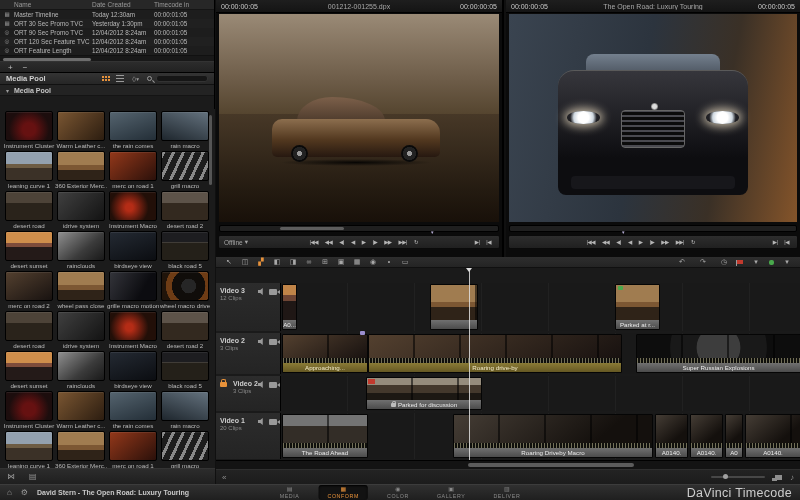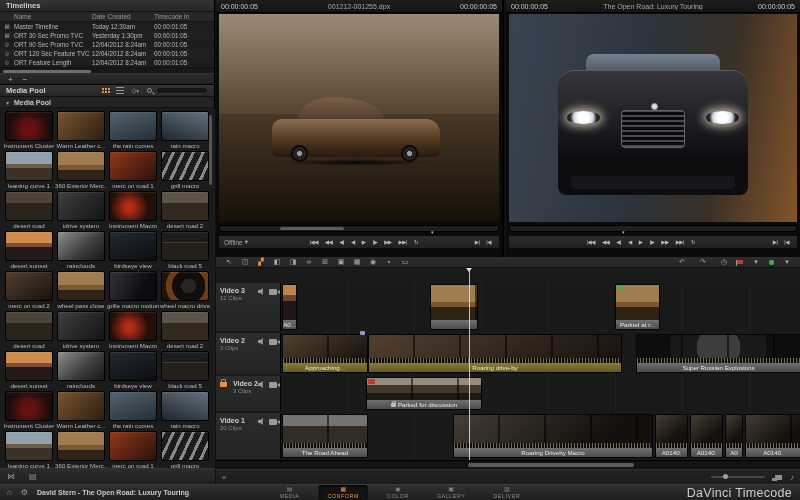--- a/index.html
+++ b/index.html
@@ -167,21 +167,20 @@
   .t-wheels{background:radial-gradient(circle at 50% 55%,#3d3d3d 0 26%,#191919 27% 58%,#0d0d0d 59%);}
   .t-carsilver{background:linear-gradient(#958c7c 0 30%,#43382c 30% 70%,#1c1813 70%);}
   .t-stormroad{background:linear-gradient(#737373 0 40%,#332d27 40%);}
   .t-carfront{background:linear-gradient(140deg,#453d35,#14100d 75%);}
   .t-sunsetv{background:linear-gradient(#c08448 0 30%,#6e4534 30% 45%,#1f1715 45%);}
 </style>
 
 <div class="app">
 
   <aside class="left-panel">
-    <div class="panel-title">Timelines</div>
     <div class="tl-cols" id="tl-cols">
         <span class="c0">Name</span>
         <span class="c1">Date Created</span>
         <span class="c2">Timecode in</span>
       </div>
     <div id="tl-rows">
         <div class="tl-row">
           <span class="ric">▦</span>
           <span class="c0">Master Timeline</span>
           <span class="c1">Today 12:30am</span>

